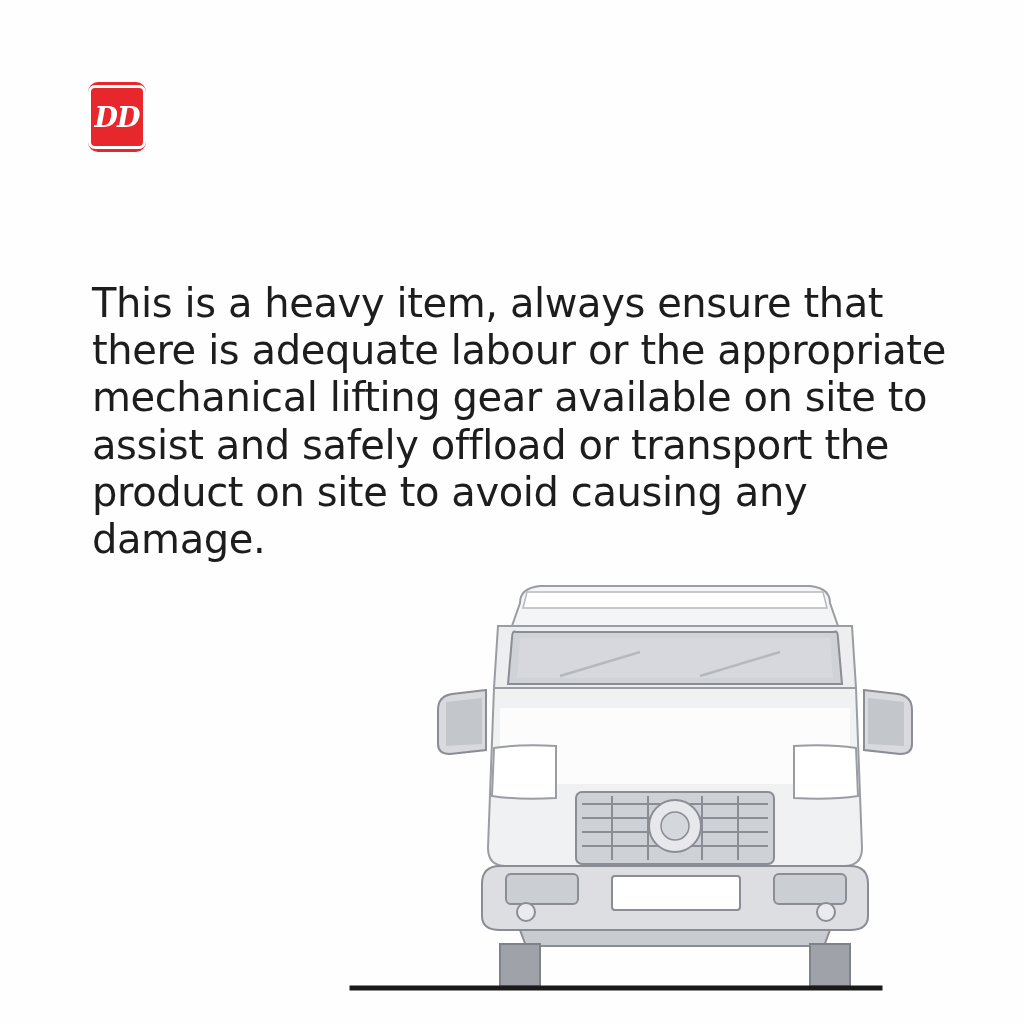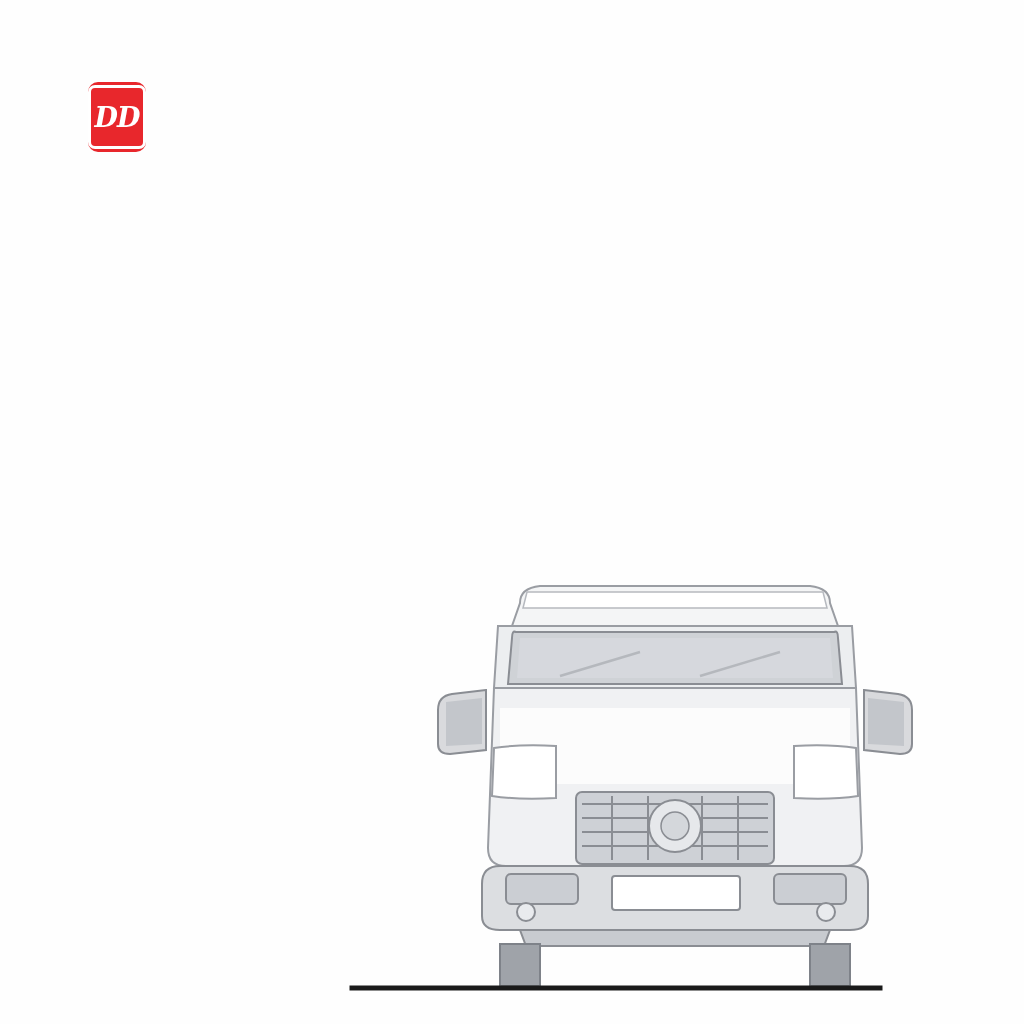--- a/index.html
+++ b/index.html
@@ -98,20 +98,21 @@
 <div class="page">
 
   <div class="header">
     <div class="logo-badge">
       <div class="logo-inner">
         <span class="logo-text">DD</span>
       </div>
     </div>
   </div>
 
+  <p class="body-copy">This is a heavy item, always ensure that there is adequate labour or the appropriate mechanical lifting gear available on site to assist and safely offload or transport the product on site to avoid causing any damage.</p>
 
   <div class="van-wrap">
     <svg class="van-svg" width="1024" height="476" viewBox="0 0 1024 476" xmlns="http://www.w3.org/2000/svg">
 
       <path d="M520 55 Q520 40 540 38 L810 38 Q830 40 830 55 L838 78 L512 78 Z" fill="#f4f5f6" stroke="#9a9da3" stroke-width="2"></path>
       <path d="M527 44 L823 44 L827 60 L523 60 Z" fill="#ffffff" stroke="#b6b9bf" stroke-width="1.5"></path>
 
       <path d="M498 78 L852 78 L856 140 L494 140 Z" fill="#eceef0" stroke="#9a9da3" stroke-width="2"></path>
 
       <path d="M516 84 Q512 82 512 90 L508 136 L842 136 L838 90 Q838 82 834 84 Z" fill="#cfd2d6" stroke="#8a8d93" stroke-width="2"></path>

